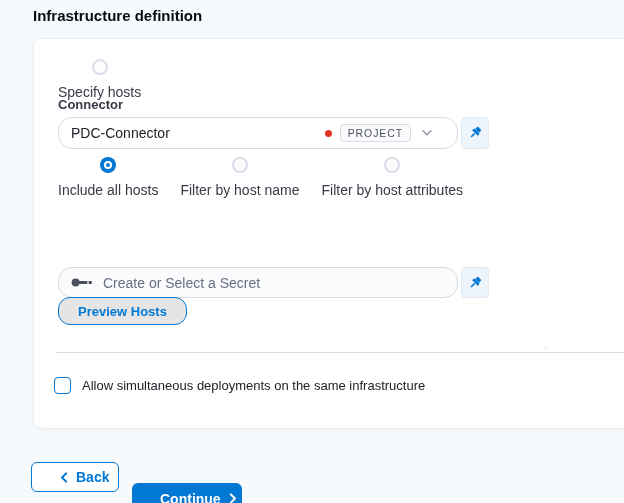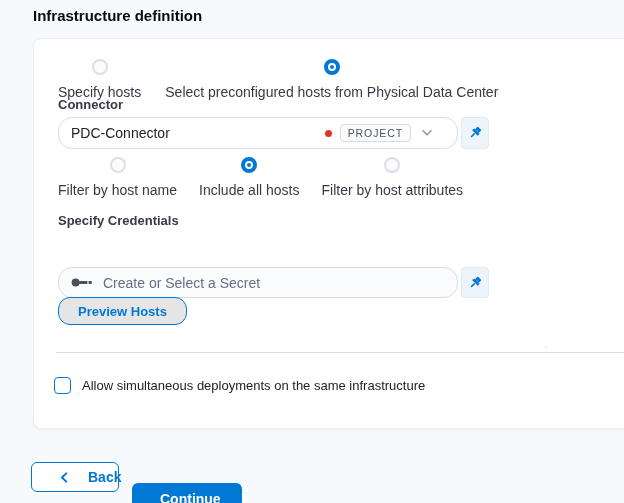--- a/index.html
+++ b/index.html
@@ -68,48 +68,40 @@
 
   .checkbox-row { position:absolute; left:20px; top:338px; display:flex; align-items:center; gap:11px; }
   .checkbox {
     width:17px; height:17px; border:1.6px solid #0278d5; border-radius:4px;
     background:#fff; flex:none; cursor:pointer;
   }
   .checkbox-label { font-size:13px; color:#22222a; }
 
   .footer-btn {
     position:absolute; top:462px; border-radius:6px; font-size:14px; font-weight:700;
-    display:flex; align-items:center; justify-content:flex-start; gap:20px; cursor:pointer;
+    display:flex; align-items:center; justify-content:flex-start; gap:8px; cursor:pointer;
     font-family:"Liberation Sans", sans-serif;
     padding-left:28px;
   }
   .back-btn { left:31px; width:88px; height:30px; background:#fff; border:1.5px solid #0278d5; color:#0278d5; }
   .continue-btn { left:132px; width:110px; height:31px; background:#0278d5; border:none; color:#fff;margin-top:21px; }
 
   svg { display:block; }
 </style>
 </head>
 <body>
 
 <div class="page-title">Infrastructure definition</div>
 
 <div class="card">
 
   <div class="radio-row row-source">
     <div class="opt">
       <span class="radio off"></span>
       <span>Specify hosts</span>
-    </div>
-    <div class="opt">
-      <span class="radio on">
-          <span class="ring">
-            <span class="dot"></span>
-          </span>
-        </span>
-      <span>Select preconfigured hosts from Physical Data Center</span>
     </div>
   </div>
 
   <div class="form-label label-connector">Connector</div>
   <div class="field-row row-connector-field">
     <div class="field">
       <span class="field-value">PDC-Connector</span>
       <span class="req-dot"></span>
       <span class="scope-badge">PROJECT</span>
       <span class="chev">
@@ -126,38 +118,37 @@
             <path d="M5.2 5.6h7.6l1 3.4H4.2z"></path>
             <rect x="8.1" y="9.4" width="1.8" height="6" rx="0.9"></rect>
           </g>
         </svg>
       </span>
     </div>
   </div>
 
   <div class="radio-row row-filter">
     <div class="opt">
-      <span class="radio off"></span>
-      <span>Filter by host name</span>
-    </div>
-    <div class="opt">
       <span class="radio on">
           <span class="ring">
             <span class="dot"></span>
           </span>
         </span>
       <span>Include all hosts</span>
     </div>
     <div class="opt">
       <span class="radio off"></span>
+      <span>Filter by host name</span>
+    </div>
+    <div class="opt">
+      <span class="radio off"></span>
       <span>Filter by host attributes</span>
     </div>
   </div>
 
-  <div class="form-label label-credentials">Specify Credentials</div>
   <div class="field-row row-secret-field">
     <div class="field secret">
       <span>
         <svg width="22" height="11" viewBox="0 0 22 11" fill="#4d4f5c">
           <circle cx="4.6" cy="5.5" r="4"></circle>
           <rect x="8" y="4.1" width="8.4" height="2.8" rx="0.4"></rect>
           <rect x="17.6" y="4.1" width="3.2" height="2.8" rx="0.4"></rect>
         </svg>
       </span>
       <span class="placeholder">Create or Select a Secret</span>

